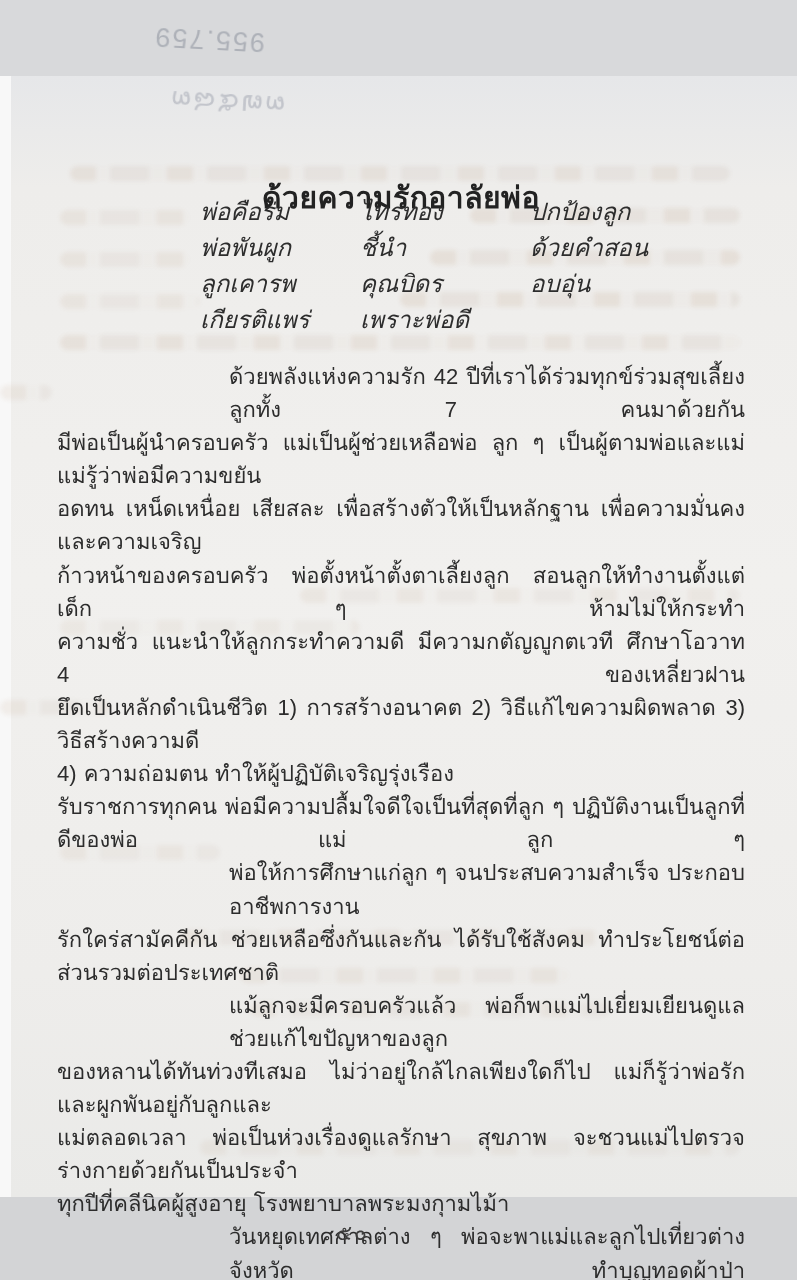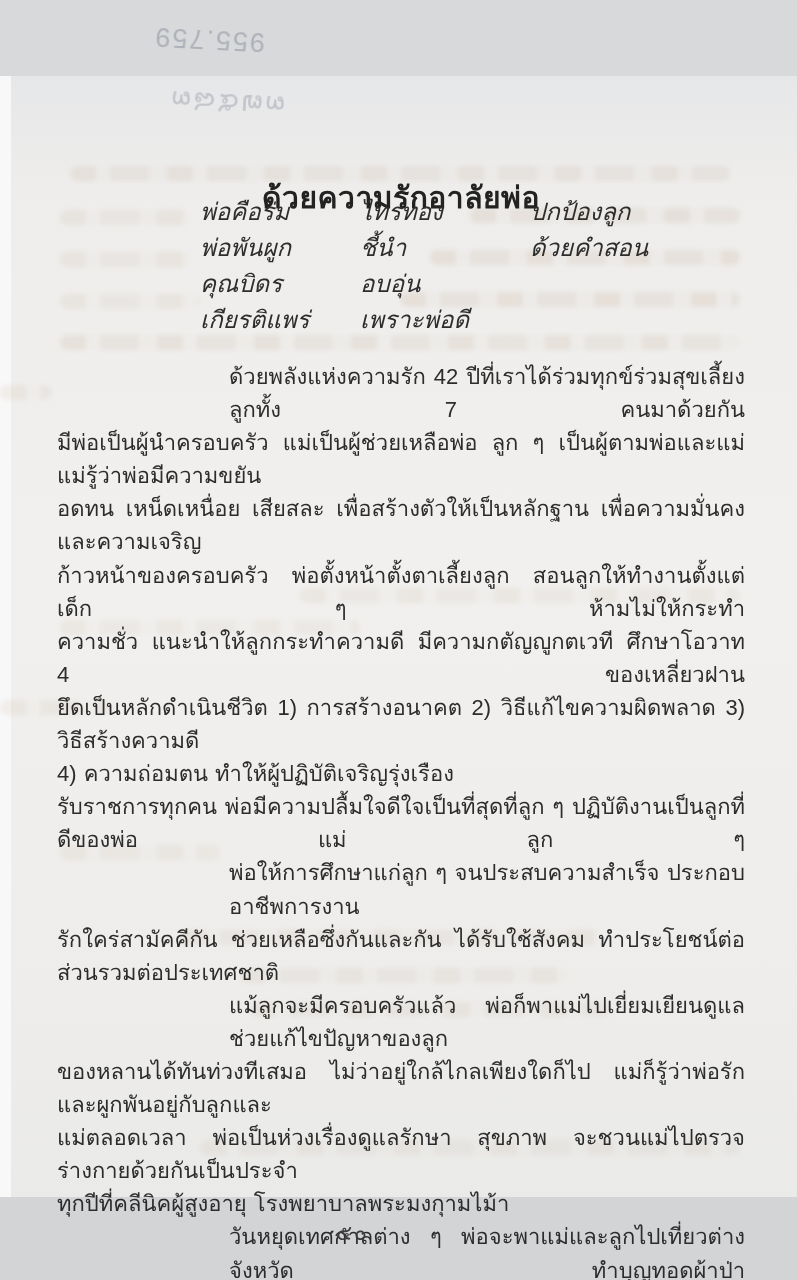--- a/index.html
+++ b/index.html
@@ -87,20 +87,21 @@
     <span>พ่อคือร่ม</span>
     <span>ไทรทอง</span>
     <span>ปกป้องลูก</span>
   </div>
   <div class="verse-row">
     <span>พ่อพันผูก</span>
     <span>ชี้นำ</span>
     <span>ด้วยคำสอน</span>
   </div>
   <div class="verse-row">
+    <span>ลูกเคารพ</span>
     <span>คุณบิดร</span>
     <span>อบอุ่น</span>
   </div>
   <div class="verse-row">
     <span>เกียรติแพร่</span>
     <span>เพราะพ่อดี</span>
   </div>
 </div>
 
 <div class="bodytext">

